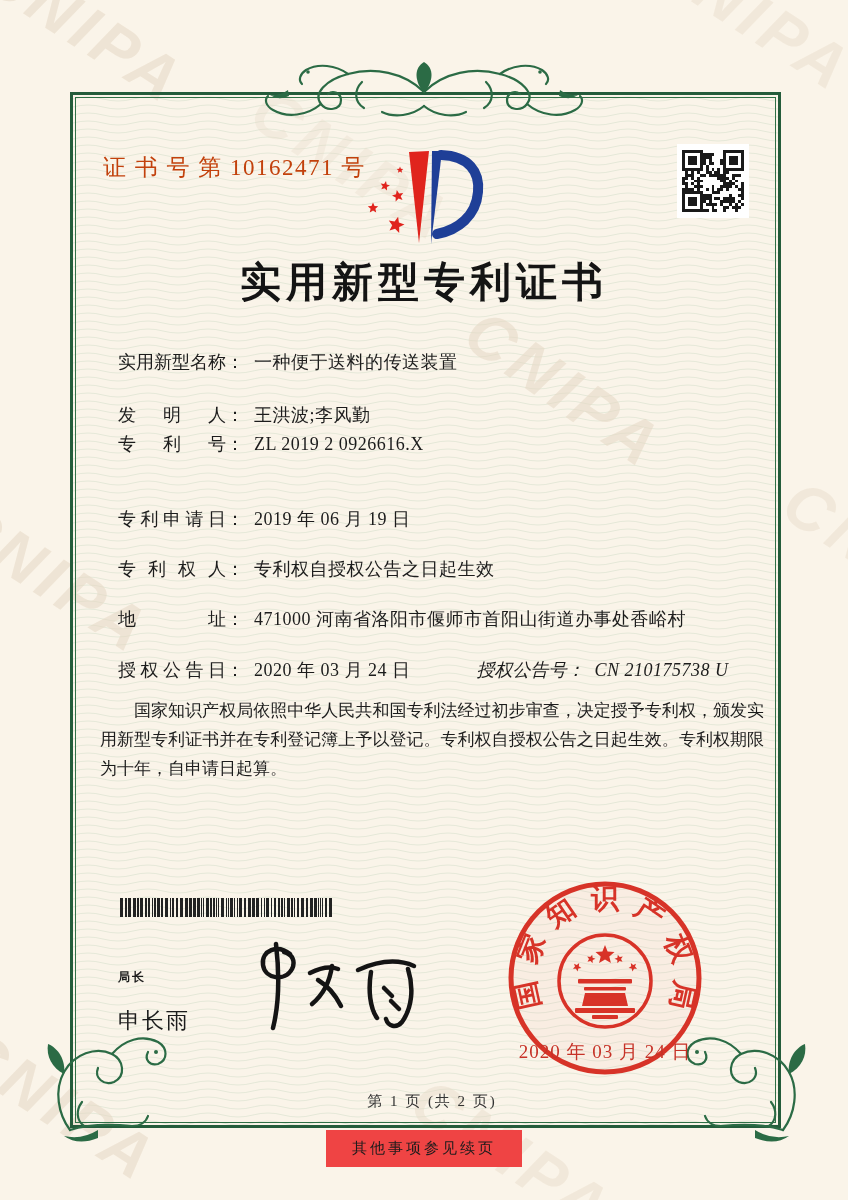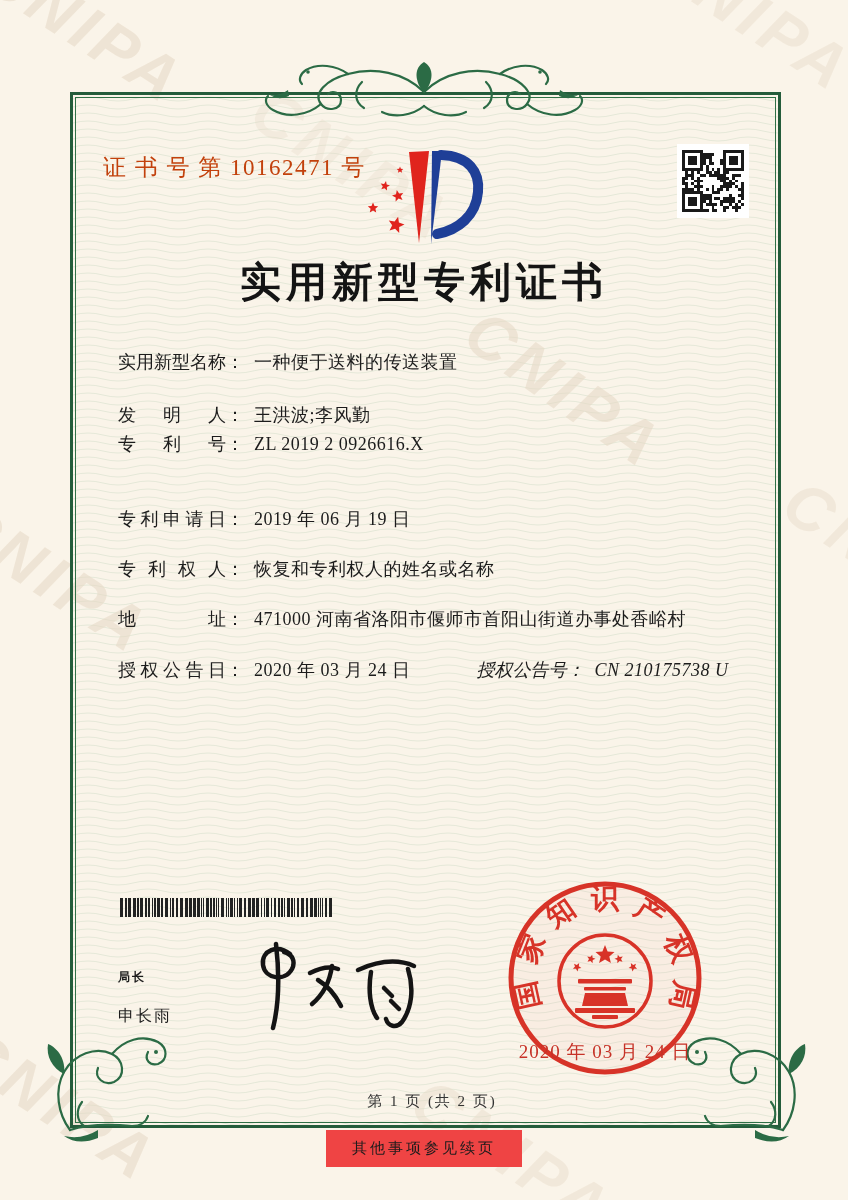--- a/index.html
+++ b/index.html
@@ -40,21 +40,21 @@
   #title{left:0;top:255px;width:100%;text-align:center;font-size:41px;font-weight:700;letter-spacing:5px;color:#141414;}
   .frow{left:118px;font-size:18px;white-space:nowrap;}
   .flabel{display:inline-block;width:108px;text-align:justify;text-align-last:justify;vertical-align:bottom;}
   .fcolon{display:inline-block;}
   .fvalue{display:inline-block;margin-left:10px;letter-spacing:.5px;}
   .fpair2{display:inline-block;margin-left:66px;font-style:italic;}
   #body-text{left:100px;top:696px;width:664px;font-size:17px;line-height:29px;text-align:justify;}
   #body-text p{text-indent:2em;}
   #barcode-svg{left:120px;top:898px;position:absolute;z-index:3;}
   #signer-title{left:118px;top:969px;font-size:12px;letter-spacing:2px;font-weight:bold;}
-  #signer-name{left:118px;top:1006px;font-size:16px;letter-spacing:2px;}
+  #signer-name{left:118px;top:1006px;font-size:22px;letter-spacing:2px;}
   #signature-svg{left:246px;top:938px;position:absolute;z-index:3;}
   #seal-svg{left:505px;top:878px;position:absolute;z-index:4;opacity:.94;}
   #page-indicator{left:8px;top:1092px;width:100%;text-align:center;font-size:15px;letter-spacing:2px;color:#333;}
   #note-box{left:50%;top:1130px;transform:translateX(-50%);background:#ef4444;padding:9px 26px;font-size:15px;letter-spacing:3px;white-space:nowrap;}
 </style>
 </head>
 <body>
 
 <div id="page">
 
@@ -519,30 +519,31 @@
   <div class="abs frow" style="top:403px">
     <span class="flabel">发明人</span><span class="fcolon">：</span><span class="fvalue">王洪波;李风勤</span>
   </div>
   <div class="abs frow" style="top:432px">
     <span class="flabel">专利号</span><span class="fcolon">：</span><span class="fvalue">ZL 2019 2 0926616.X</span>
   </div>
   <div class="abs frow" style="top:507px">
     <span class="flabel">专利申请日</span><span class="fcolon">：</span><span class="fvalue">2019 年 06 月 19 日</span>
   </div>
   <div class="abs frow" style="top:557px">
-    <span class="flabel">专利权人</span><span class="fcolon">：</span><span class="fvalue">恢复和专利权人的姓名或名称</span>
+    <span class="flabel">专利权人</span><span class="fcolon">：</span><span class="fvalue">专利权自授权公告之日起生效</span>
   </div>
   <div class="abs frow" style="top:607px">
     <span class="flabel">地址</span><span class="fcolon">：</span><span class="fvalue">471000 河南省洛阳市偃师市首阳山街道办事处香峪村</span>
   </div>
   <div class="abs frow" style="top:658px">
     <span class="flabel">授权公告日</span><span class="fcolon">：</span><span class="fvalue">2020 年 03 月 24 日</span><span class="fpair2"><span>授权公告号</span><span>：</span><span class="fvalue">CN 210175738 U</span></span>
   </div>
 
   <div id="body-text" class="abs">
+    <p>国家知识产权局依照中华人民共和国专利法经过初步审查，决定授予专利权，颁发实用新型专利证书并在专利登记簿上予以登记。专利权自授权公告之日起生效。专利权期限为十年，自申请日起算。</p>
   </div>
 
   <svg id="barcode-svg" width="215" height="19" viewBox="0 0 215 19">
       <rect x="0" y="0" width="3" height="19" fill="#222"></rect>
       <rect x="5" y="0" width="2" height="19" fill="#222"></rect>
       <rect x="8" y="0" width="3" height="19" fill="#222"></rect>
       <rect x="13" y="0" width="3" height="19" fill="#222"></rect>
       <rect x="17" y="0" width="2" height="19" fill="#222"></rect>
       <rect x="20" y="0" width="3" height="19" fill="#222"></rect>
       <rect x="25" y="0" width="2" height="19" fill="#222"></rect>

